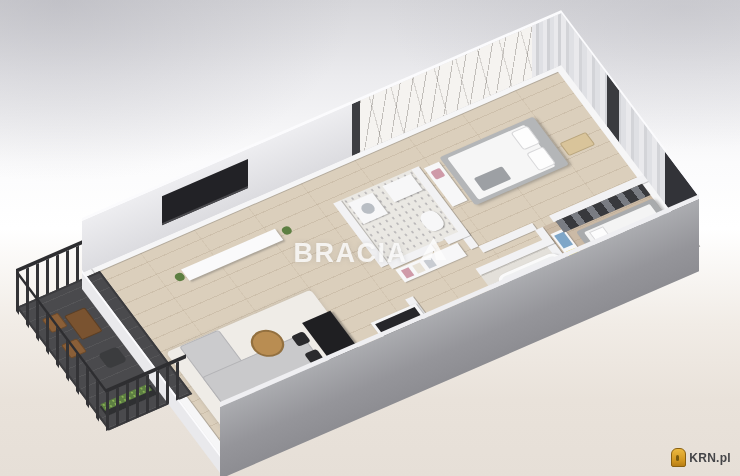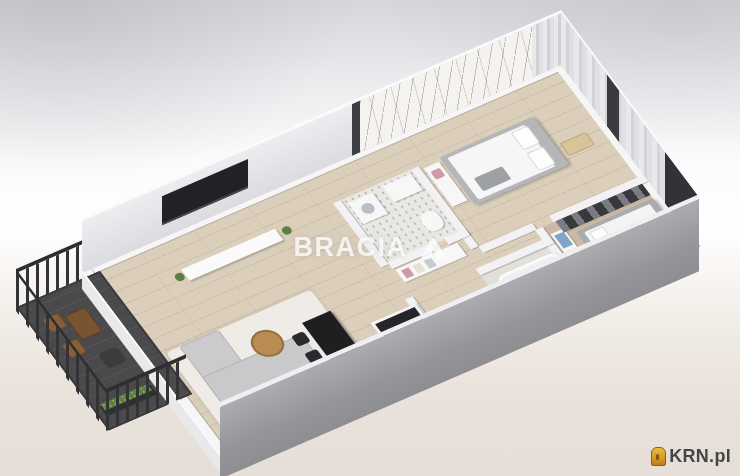--- a/index.html
+++ b/index.html
@@ -44,33 +44,33 @@
     background:linear-gradient(180deg,#abacb0 0%,#95959a 60%,#8d8d92 100%);border-top:5px solid #efeff2;}
   .face-lend{left:82px;top:270px;width:138px;height:16px;transform:skewY(53.13deg);
     background:#e9e9ec;border-top:3px solid #fbfbfd;}
   .rail{position:absolute;transform-origin:0 0;height:38px;
     background:repeating-linear-gradient(90deg,#333336 0 3px,rgba(0,0,0,0) 3px 10px);
     border-top:4px solid #2e2e31;}
   .rail-back{left:16px;top:269px;width:80px;transform:skewY(-23.45deg);}
   .rail-left{left:16px;top:269px;width:90px;transform:skewY(53.13deg);}
   .rail-front{left:106px;top:389px;width:80px;transform:skewY(-23.45deg);}
   
-  .watermark{position:absolute;left:50%;top:232px;transform:translateX(-50%);
-    display:flex;align-items:center;gap:13px;z-index:9;
+  .watermark{position:absolute;left:50%;top:238px;transform:translateX(-50%);
+    display:flex;align-items:flex-start;gap:13px;z-index:9;
     font-weight:bold;font-size:27px;letter-spacing:1.5px;color:rgba(252,252,252,0.82);
     text-shadow:0 0 5px rgba(130,130,130,0.25);white-space:nowrap;}
   .wm-mark{width:26px;height:22px;background:rgba(252,252,252,0.82);
     clip-path:polygon(50% 0,100% 100%,60% 100%,50% 55%,40% 100%,0 100%);}
   .brand{position:absolute;right:9px;bottom:9px;display:flex;align-items:center;gap:3px;z-index:9;}
   .brand-icon{width:13px;height:17px;border-radius:6px 6px 2px 2px;
     background:linear-gradient(180deg,#ecb93f 0%,#d1951f 70%,#b87e14 100%);
     border:1px solid #8a6010;position:relative;}
   .brand-icon::after{content:"";position:absolute;left:4px;top:6px;width:3px;height:6px;
     background:#7a5a0e;border-radius:2px;}
-  .brand-label{font-weight:bold;font-size:18px;color:#454548;letter-spacing:0.3px;}
+  .brand-label{font-weight:bold;font-size:12px;color:#454548;letter-spacing:0.3px;}
 </style>
 </head>
 <body>
 
 <div class="stage">
 
   <div class="rail rail-back"></div>
 
   <div class="plan">
 

